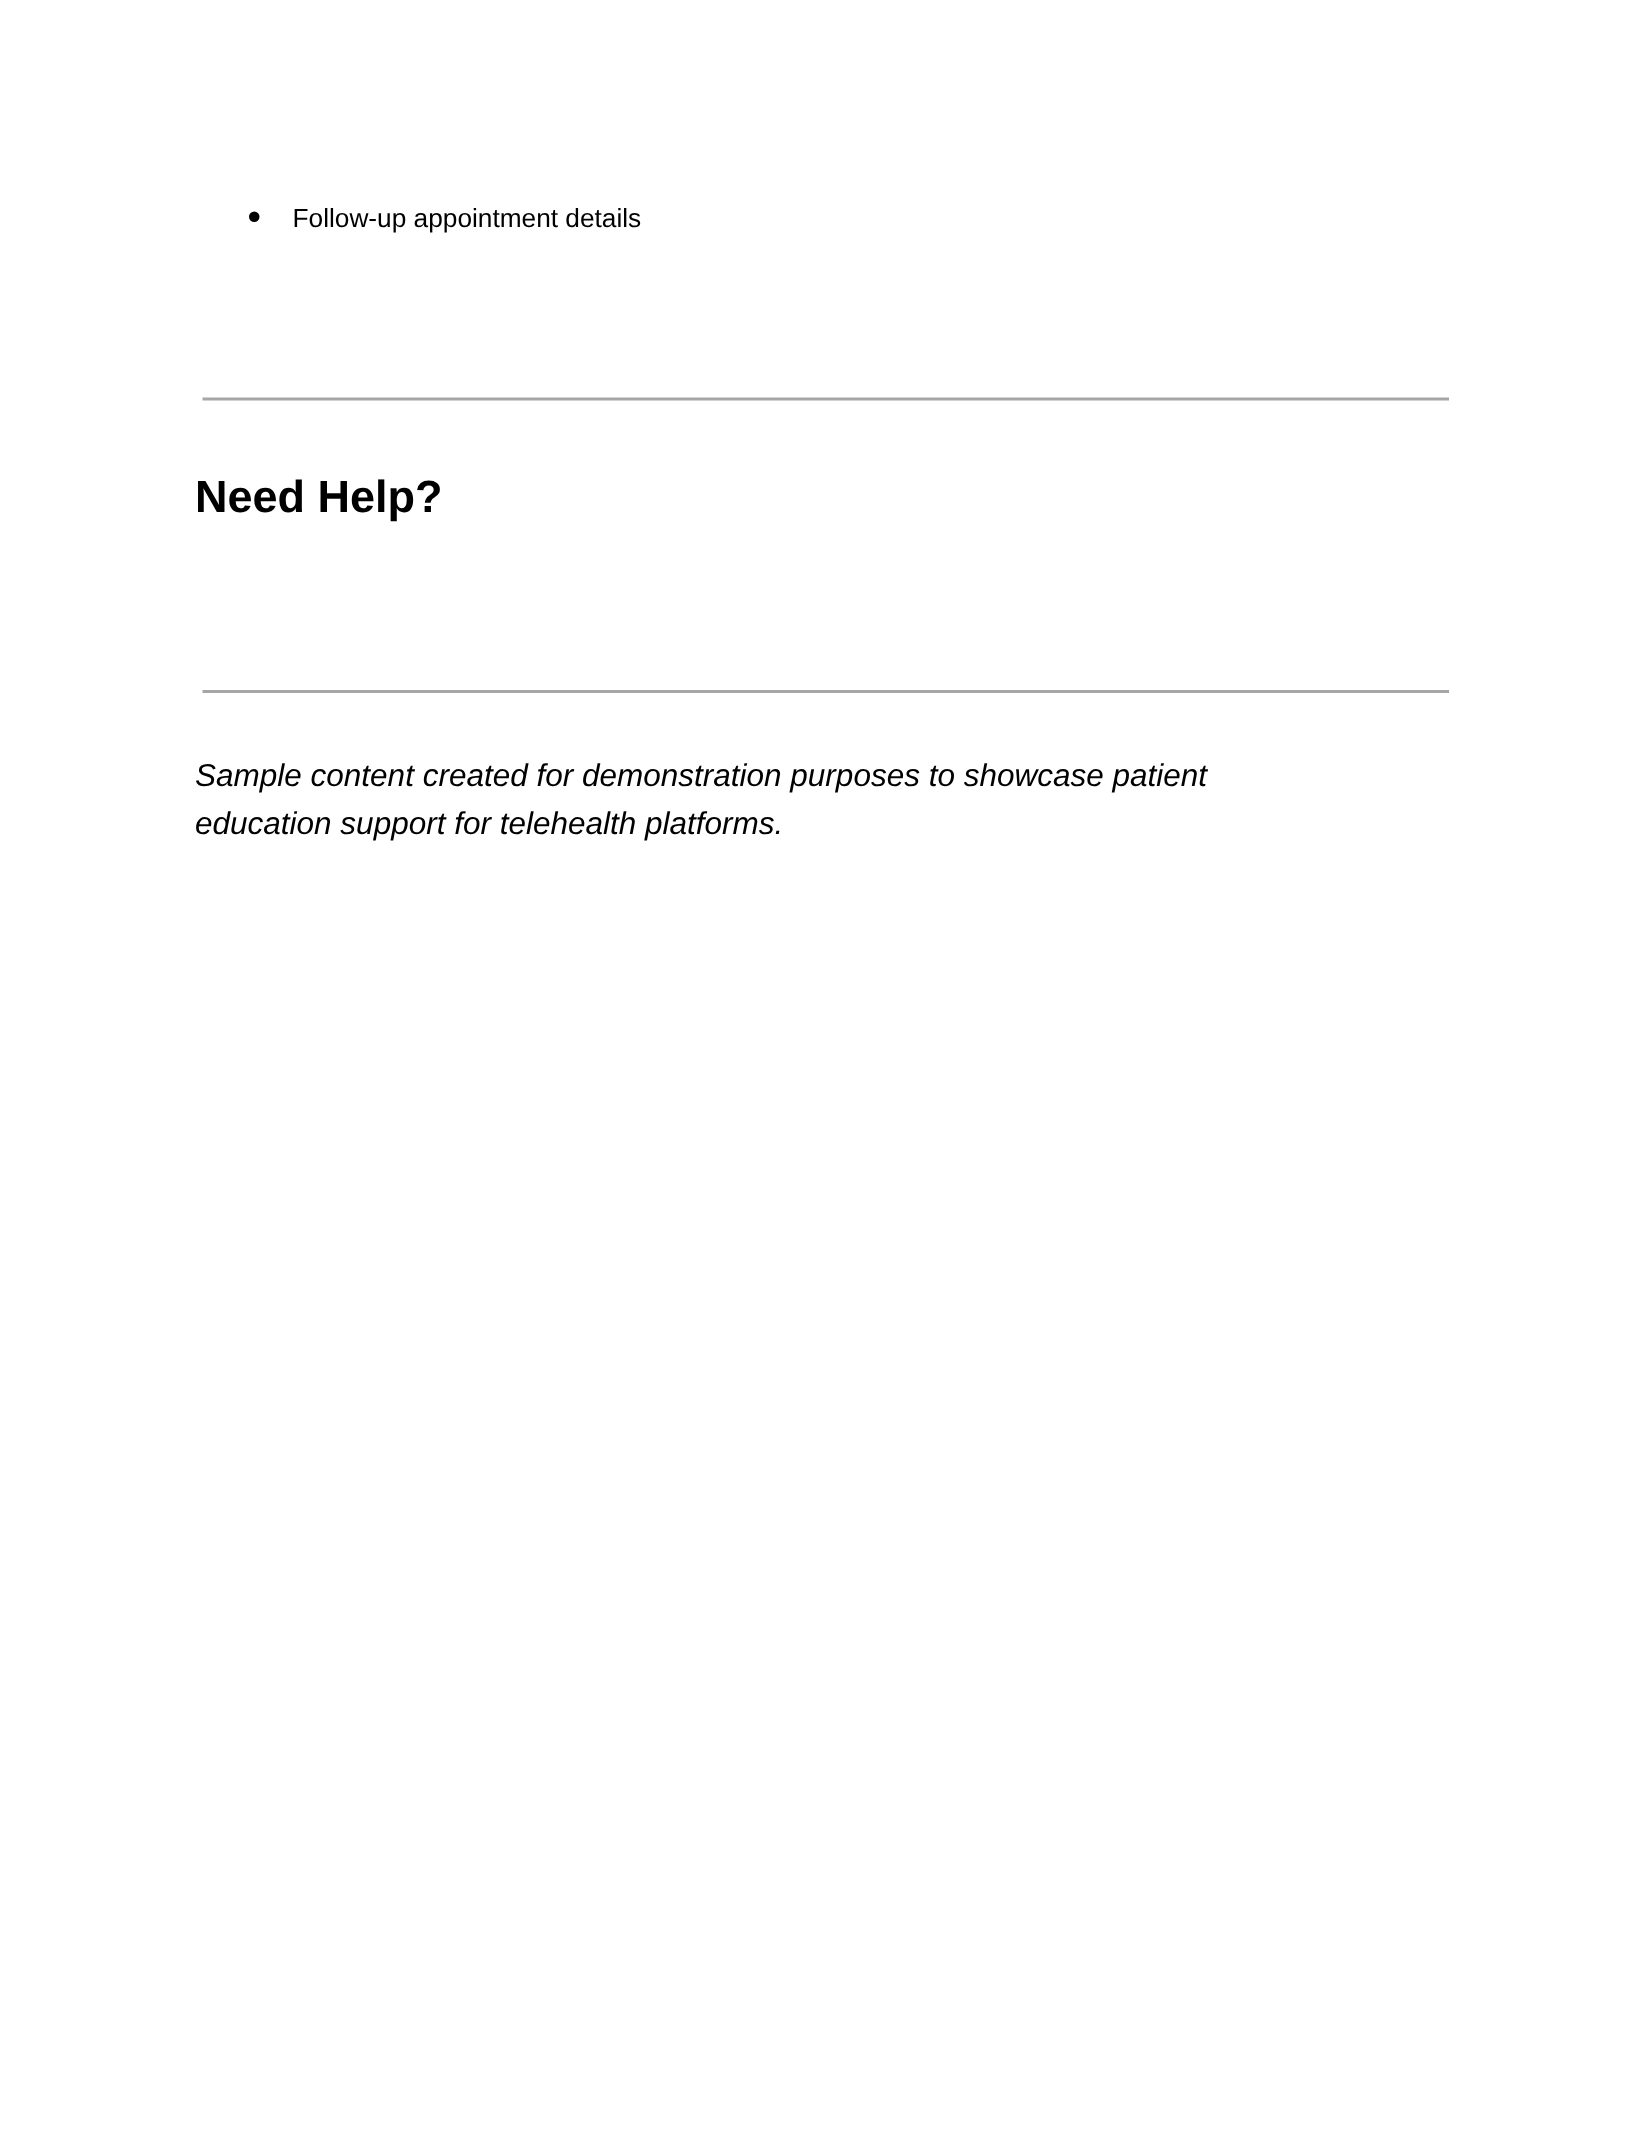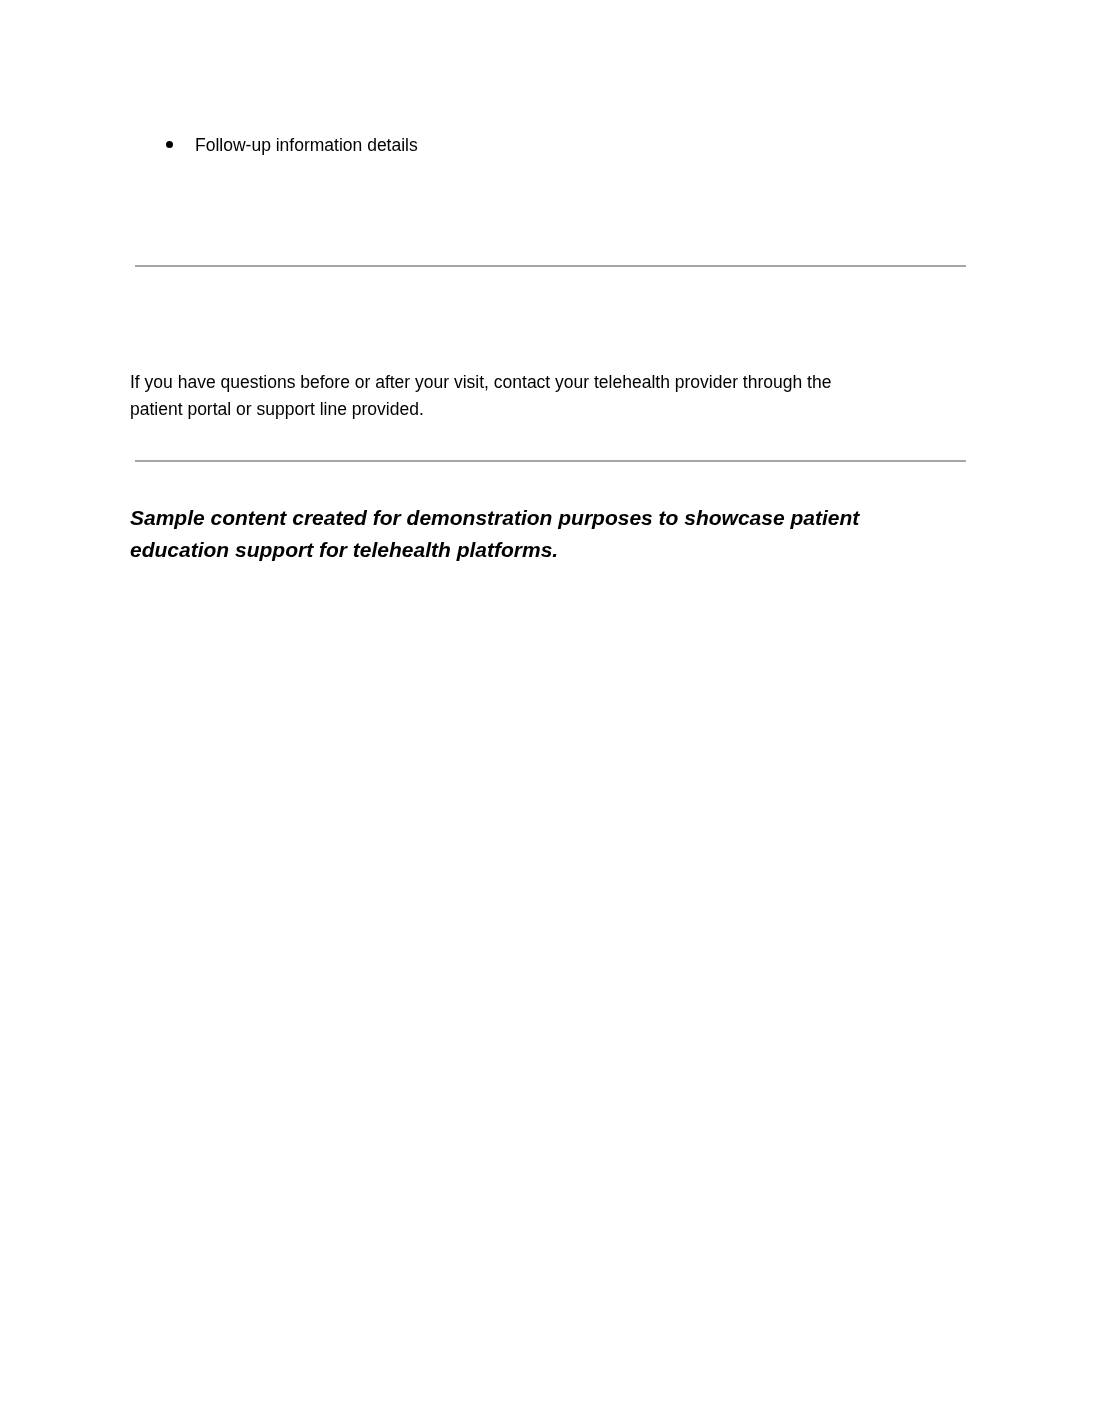--- a/index.html
+++ b/index.html
@@ -64,39 +64,38 @@
     font-size: 17.5px;
     line-height: 27px;
     white-space: pre-line;
   }
   .disclaimer {
     left: 130px;
     top: 502px;
     width: 845px;
     font-size: 21px;
     line-height: 32px;
-    font-weight: bold;
+    font-weight: normal;
     font-style: italic;
     white-space: pre-line;
   }
 </style>
 </head>
 <body>
 
 <div class="page">
 
   <span class="abs bullet-dot"></span>
 
-  <div class="abs bullet-item-label">Follow-up information details</div>
+  <div class="abs bullet-item-label">Follow-up appointment details</div>
 
 
   <div class="abs hrule hrule-1"></div>
 
+  <h2 class="abs heading-need-help">Need Help?</h2>
 
-  <div class="abs para-help">If you have questions before or after your visit, contact your telehealth provider through the
-patient portal or support line provided.</div>
 
   <div class="abs hrule hrule-2"></div>
 
   <div class="abs disclaimer">Sample content created for demonstration purposes to showcase patient
 education support for telehealth platforms.</div>
 
 </div>
 
 </body></html>

